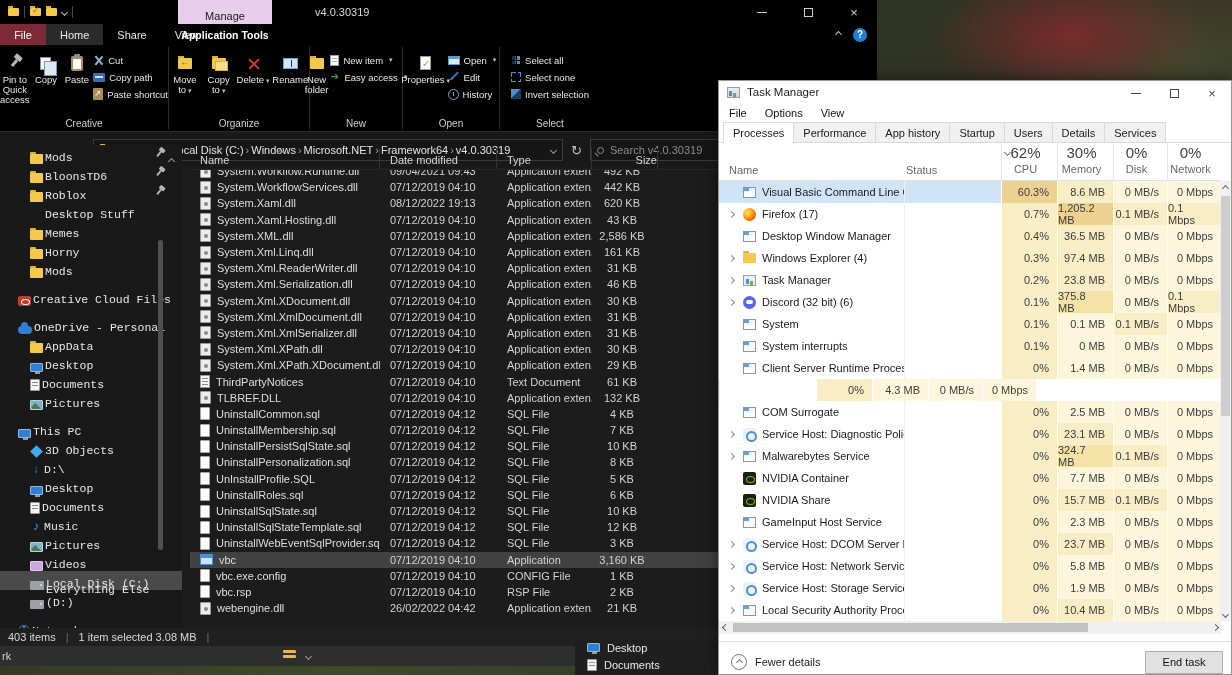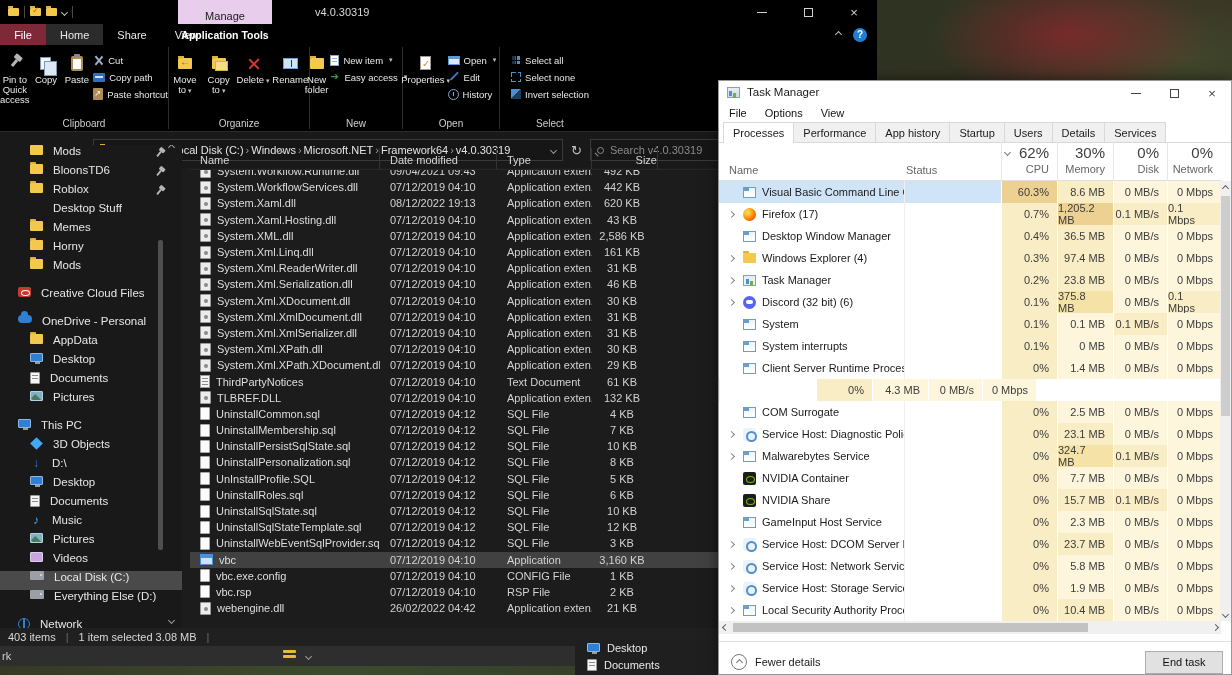--- a/index.html
+++ b/index.html
@@ -63,21 +63,21 @@
   .addr .crumbsep{color:#9a9a9a;margin:0 2px;}
   .addr .tail{margin-left:auto;display:flex;align-items:center;gap:10px;color:#9a9a9a;}
   .refresh{color:#bdbdbd;font-size:13px;}
   .searchbox{height:22px;flex:1;background:#161616;border:1px solid #3a3a3a;display:flex;align-items:center;padding:0 6px;gap:6px;}
   .mag{width:7px;height:7px;border:1.4px solid #8a8a8a;border-radius:50%;position:relative;flex:none;}
   .mag::after{content:"";position:absolute;left:-4px;top:6px;width:5px;height:1.4px;background:#8a8a8a;transform:rotate(45deg);}
   .searchbox input{background:transparent;border:none;outline:none;color:#bdbdbd;font-size:11px;width:100%;font-family:inherit;}
   .searchbox input::placeholder{color:#8a8a8a;}
   
   #sidebar{position:absolute;left:0;top:145px;width:182px;height:483px;background:#191919;overflow:hidden;font-size:11.5px;}
-  .srow{height:19px;display:flex;align-items:flex-start;gap:10px;color:#e6e6e6;position:relative;}
+  .srow{height:19px;display:flex;align-items:flex-end;gap:2px;color:#e6e6e6;position:relative;font-family:Liberation Mono, monospace;}
   .srow.sel{background:#4a4a4a;}
   .sgap{height:9px;}
   .pin{position:absolute;right:22px;top:6px;width:2px;height:6px;background:#b5b5b5;transform:rotate(40deg);}
   .pin::before{content:"";position:absolute;top:-4px;left:-2px;width:6px;height:4px;background:#b5b5b5;border-radius:1px;}
   .schev{position:absolute;right:8px;color:#9a9a9a;}
   #sidescroll{position:absolute;left:158px;top:240px;width:5px;height:310px;background:#4f4f4f;border-radius:2px;}
   
   #fheader{position:absolute;left:190px;top:148px;width:528px;height:22px;display:flex;font-size:11px;color:#d8d8d8;border-bottom:1px solid #262626;}
   #fheader .hc{display:flex;align-items:flex-end;padding:0 0 3px 10px;border-right:1px solid #333;}
   .hc-name{width:190px;position:relative;}
@@ -189,21 +189,21 @@
   .tm-wc{margin-left:auto;display:flex;height:22px;}
   .tm-wc .wcb{width:38px;}
   .tm-wc .gl-min{background:#444;} .tm-wc .gl-max{border-color:#444;} .tm-wc .gl-x{color:#444;}
   .tm-menubar{height:19px;display:flex;align-items:center;gap:18px;padding-left:10px;color:#111;}
   .tm-tabs{height:21px;display:flex;align-items:flex-end;padding-left:4px;border-bottom:1px solid #d9d9d9;}
   .tm-tab{height:20px;display:flex;align-items:center;padding:0 9px;border:1px solid #d9d9d9;border-bottom:none;background:#f0f0f0;margin-right:-1px;}
   .tm-tab.sel{background:#fff;height:21px;margin-bottom:-1px;}
   .tm-header{position:absolute;left:0;top:61px;width:502px;height:39px;border-bottom:1px solid #e0e0e0;}
   .tm-header .nm{position:absolute;left:10px;bottom:4px;color:#666;}
   .tm-header .st{position:absolute;left:187px;bottom:4px;color:#666;}
-  .tm-ucell{position:absolute;top:0;height:39px;border-left:1px solid #e6e6e6;text-align:right;padding:2px 8px 0 0;}
+  .tm-ucell{position:absolute;top:0;height:39px;border-left:1px solid #e6e6e6;text-align:center;padding:2px 8px 0 0;}
   .tm-ucell .pct{font-size:15px;color:#404040;}
   .tm-ucell .lbl{font-size:11px;color:#666;margin-top:2px;}
   .tm-sortchev{position:absolute;left:286px;top:8px;color:#777;}
   #prows{position:absolute;left:0;top:100px;width:502px;height:440px;overflow:hidden;}
   .prow{height:22px;display:flex;align-items:center;}
   .pc{height:100%;display:flex;align-items:center;}
   .pc-name{width:185px;gap:6px;padding-left:6px;}
   .pc-name .xchev{width:12px;color:#888;flex:none;display:flex;justify-content:center;}
   .pc-name .plabel{white-space:nowrap;overflow:hidden;}
   .pc-status{width:97px;border-left:1px solid #f0f0f0;}
@@ -324,21 +324,21 @@
             </div>
           <div class="rsm">
               <span class="ri-copypath"></span>
               <span>Copy path</span>
             </div>
           <div class="rsm">
               <span class="ri-shortcut"></span>
               <span>Paste shortcut</span>
             </div>
         </div>
-        <div class="rglabel">Clipboard</div>
+        <div class="rglabel">Creative</div>
       </div>
       <div class="rsep"></div>
       <div class="rgroup" style="width:140px">
         <div class="rbig">
           <span class="icw">
               <span class="ri-moveto"></span>
             </span>
           <span class="caret">Move to</span>
         </div>
         <div class="rbig">

